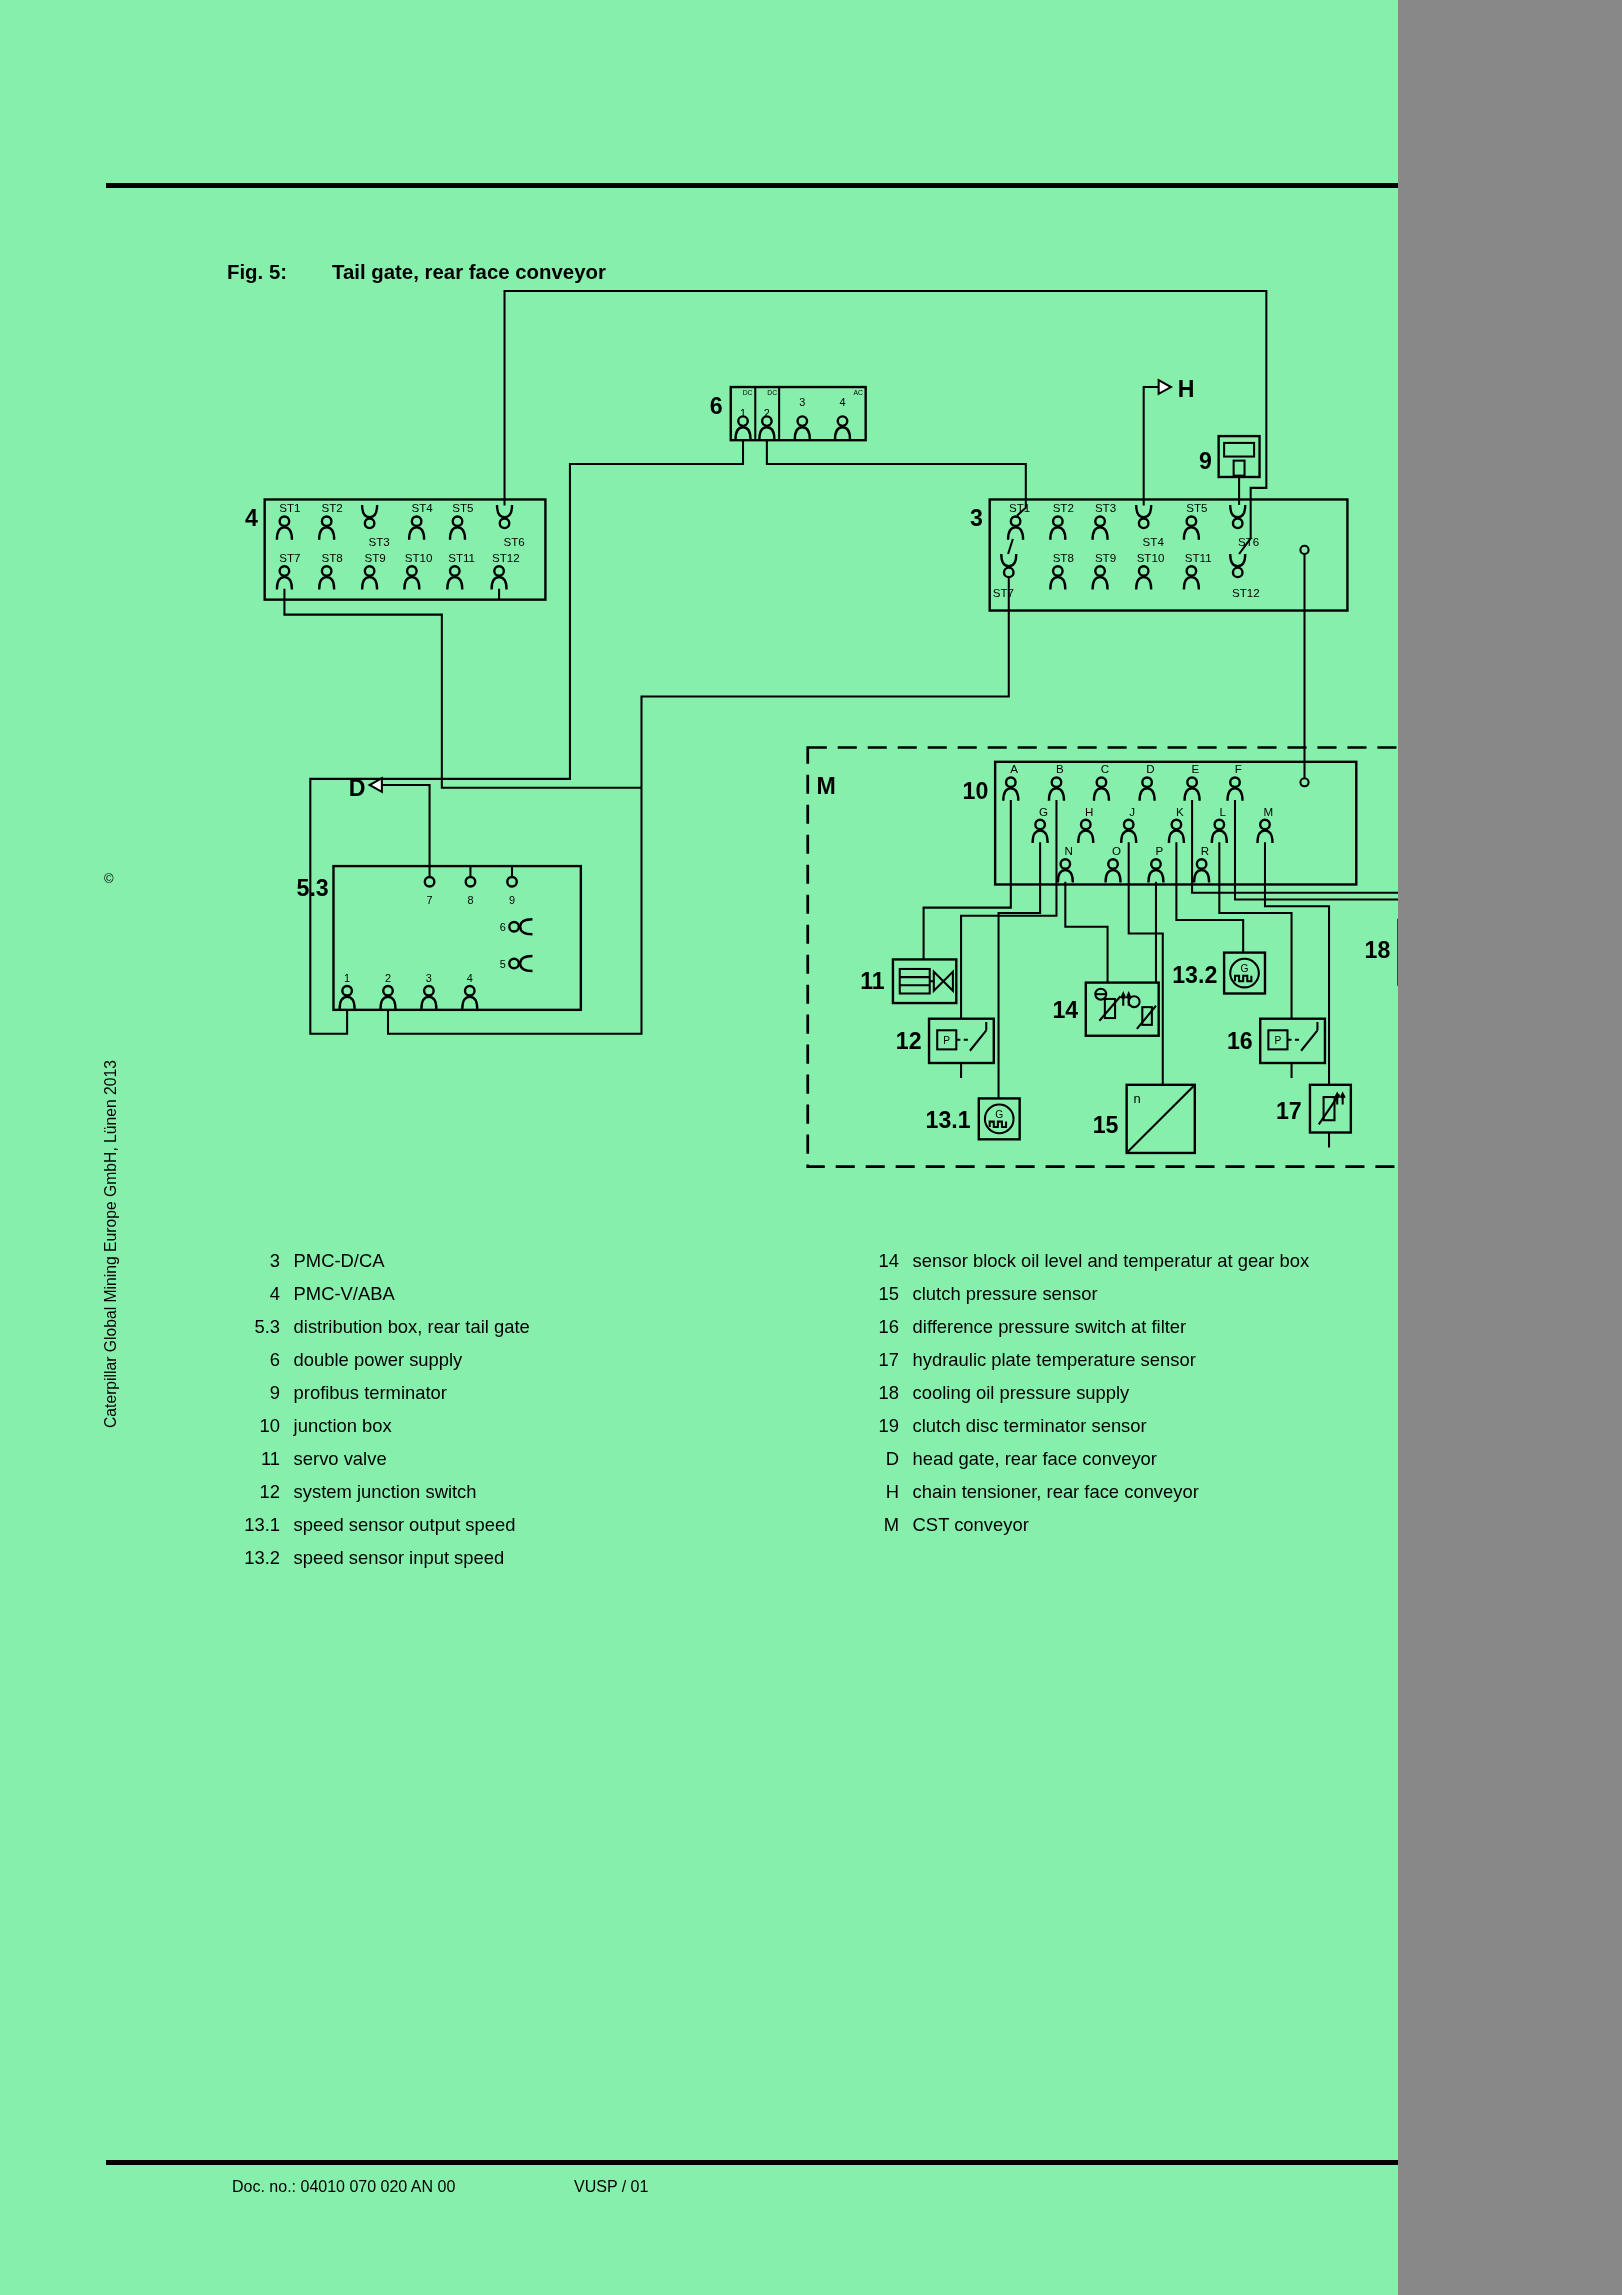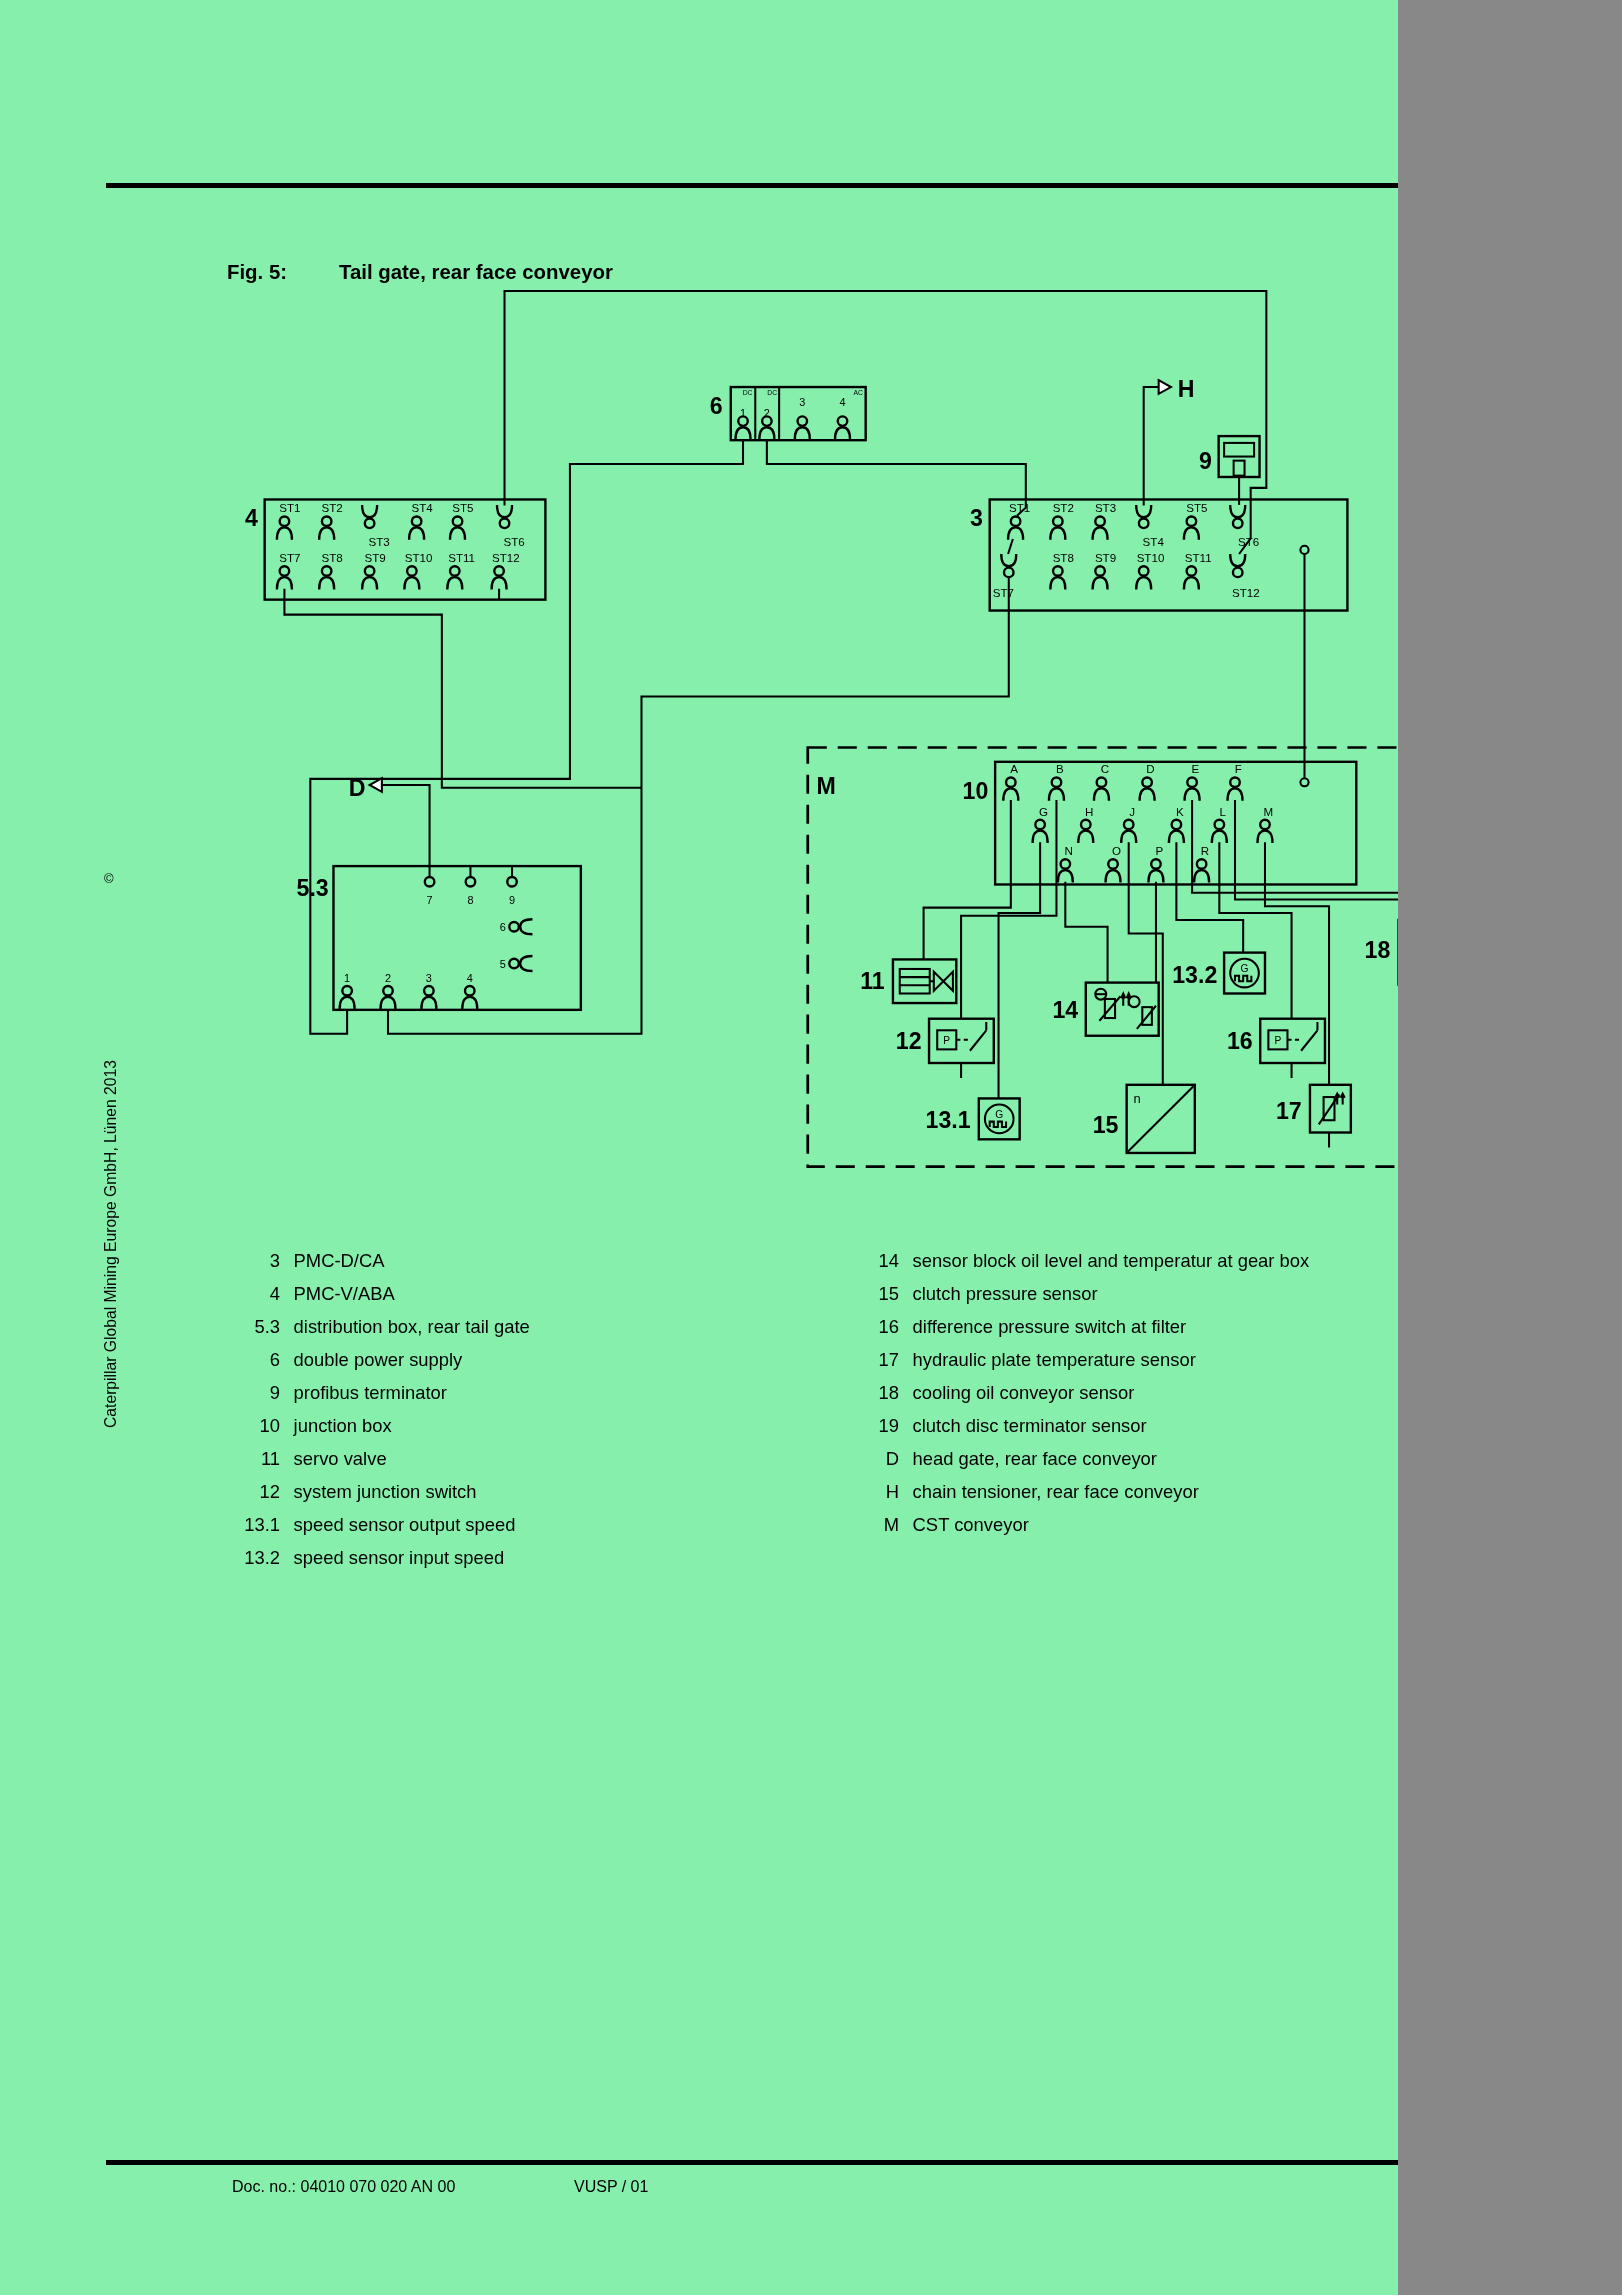--- a/index.html
+++ b/index.html
@@ -27,21 +27,21 @@
 </style>
 </head>
 <body>
 
 <div class="page">
 
   <div class="rule" style="top:183px"></div>
   <div class="rule" style="top:2160px"></div>
 
   <div class="title" style="left:227px">Fig. 5:</div>
-  <div class="title" style="left:339px">Tail gate, rear face conveyor</div>
+  <div class="title" style="left:332px">Tail gate, rear face conveyor</div>
 
   <div class="sidebar-c">©</div>
   <div class="sidebar">Caterpillar Global Mining Europe GmbH, Lünen 2013</div>
 
   <div class="footer-text" style="left:232px">Doc. no.: 04010 070 020 AN 00</div>
   <div class="footer-text" style="left:574px">VUSP / 01</div>
   <div class="pagenum">7</div>
 
   <div class="legend left" style="left:204px;top:1208px">
     <div class="lrow">
@@ -97,21 +97,21 @@
     <div class="lrow">
         <span class="lnum">16</span>
         <span class="llab">difference pressure switch at filter</span>
       </div>
     <div class="lrow">
         <span class="lnum">17</span>
         <span class="llab">hydraulic plate temperature sensor</span>
       </div>
     <div class="lrow">
         <span class="lnum">18</span>
-        <span class="llab">cooling oil conveyor sensor</span>
+        <span class="llab">cooling oil pressure supply</span>
       </div>
     <div class="lrow">
         <span class="lnum">19</span>
         <span class="llab">clutch disc terminator sensor</span>
       </div>
     <div class="lrow">
         <span class="lnum">D</span>
         <span class="llab">head gate, rear face conveyor</span>
       </div>
     <div class="lrow">

